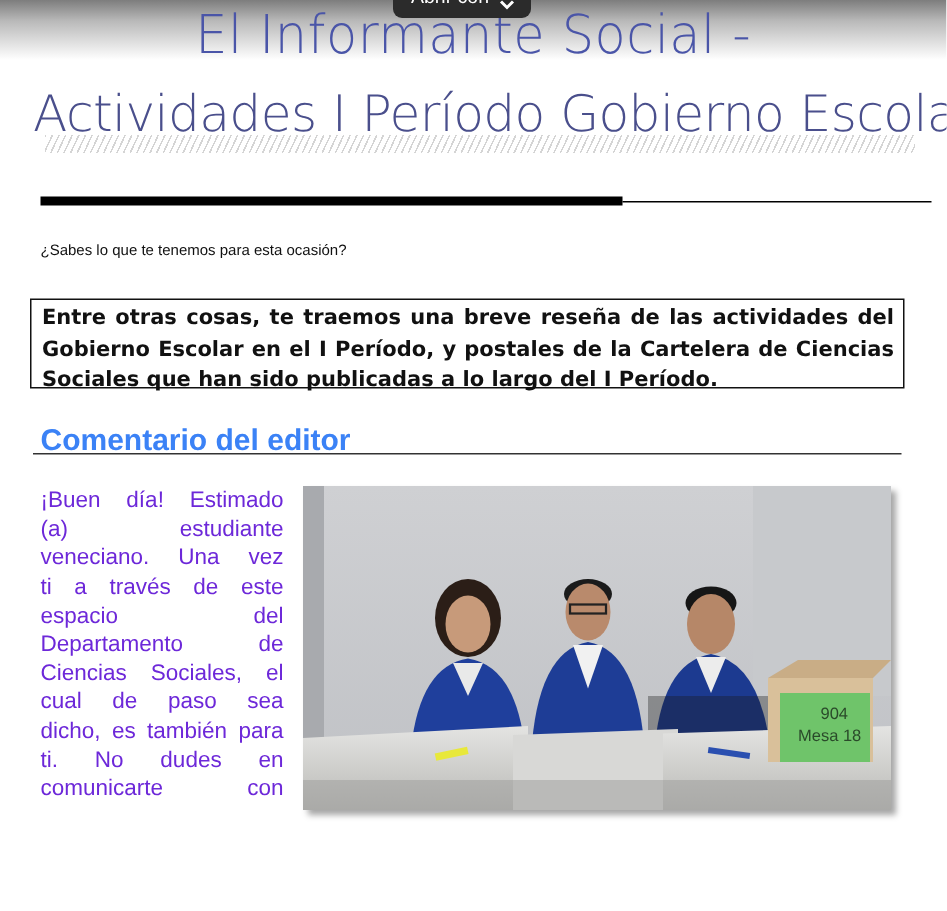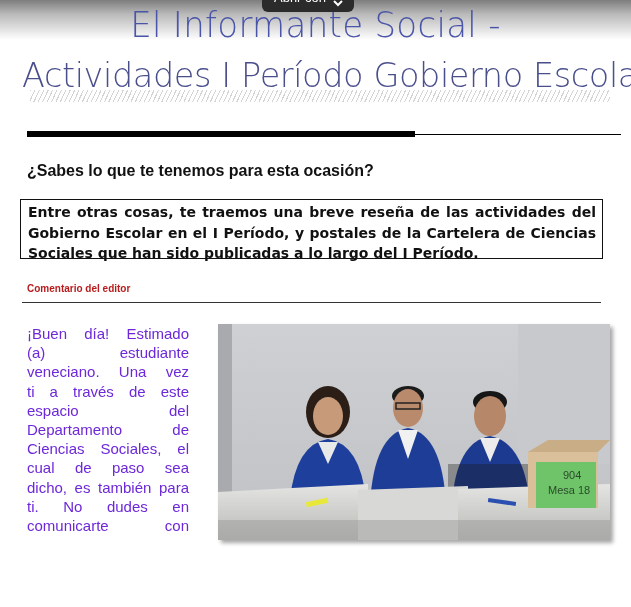--- a/index.html
+++ b/index.html
@@ -29,39 +29,39 @@
       font-weight:300; letter-spacing:-0.4px;
     }
     .hatch {
       position:absolute; left:30px; top:90px; width:580px; height:12px; z-index:1;
       background: repeating-linear-gradient(115deg, rgba(120,120,120,0.45) 0 1px, rgba(255,255,255,0) 1px 4px);
       opacity:0.7;
     }
     .rule-thick { position:absolute; left:27px; top:131px; width:388px; height:6px; background:#000; }
     .rule-thin { position:absolute; left:415px; top:134px; width:206px; height:1px; background:#000; }
     .q-heading {
-      position:absolute; left:27px; top:162px; font-size:16px; font-weight:bold; color:#111;
+      position:absolute; left:27px; top:162px; font-size:10px; font-weight:normal; color:#111;
     }
     .intro-box {
       position:absolute; left:20px; top:199px; width:583px; height:60px; border:1.5px solid #111;
       box-sizing:border-box; padding:2px 6px 0 7px;
       font-family: "DejaVu Sans", sans-serif; font-size:14px; line-height:20.5px; font-weight:bold; 
       text-align:justify; text-align-last:left; color:#111;
     }
     .section-heading {
-      position:absolute; left:27px; top:283px; font-size:10px; font-weight:bold; color:#b91c1c;
+      position:absolute; left:27px; top:283px; font-size:20px; font-weight:bold; color:#3b82f6;
     }
     .section-rule { position:absolute; left:22px; top:302px; width:579px; height:1px; background:#333; }
     .side-text {
       position:absolute; left:27px; top:324px; width:162px; font-size:15px; line-height:19.2px;
       text-align:justify; text-align-last:justify; color:#6d28d9;
     }
     .side-text .line { display:block; text-align:justify; text-align-last:justify; white-space:nowrap; }
     .photo {
-      position:absolute; left:218px; top:324px; width:392px; height:216px; overflow:hidden;
+      position:absolute; left:202px; top:324px; width:392px; height:216px; overflow:hidden;
       background:#d4d5d8; box-shadow: 3px 3px 4px rgba(0,0,0,0.35);
     }
     .bottom-text {
       position:absolute; left:27px; top:556px; width:573px; font-size:15px; line-height:20px; color:#111;
       text-align:justify;
     }
     .bottom-text .l1 { display:block; white-space:nowrap; text-align:justify; text-align-last:justify; }
     .bottom-text .l2 { display:block; white-space:nowrap; }
   </style>
 </head>

